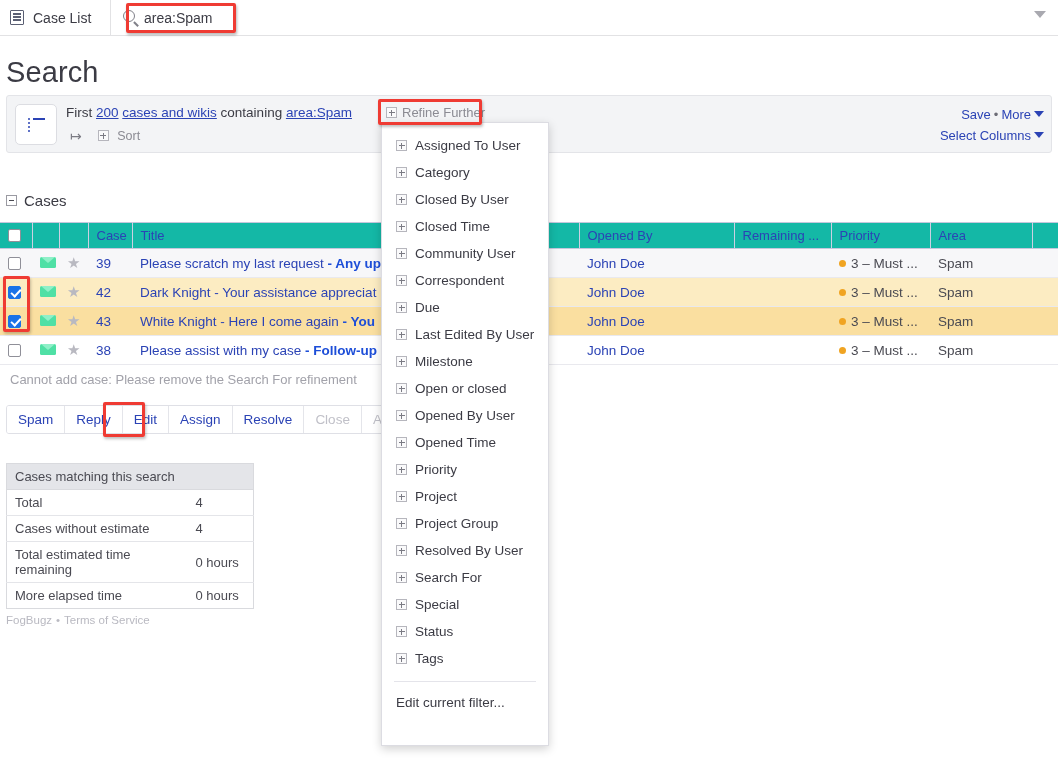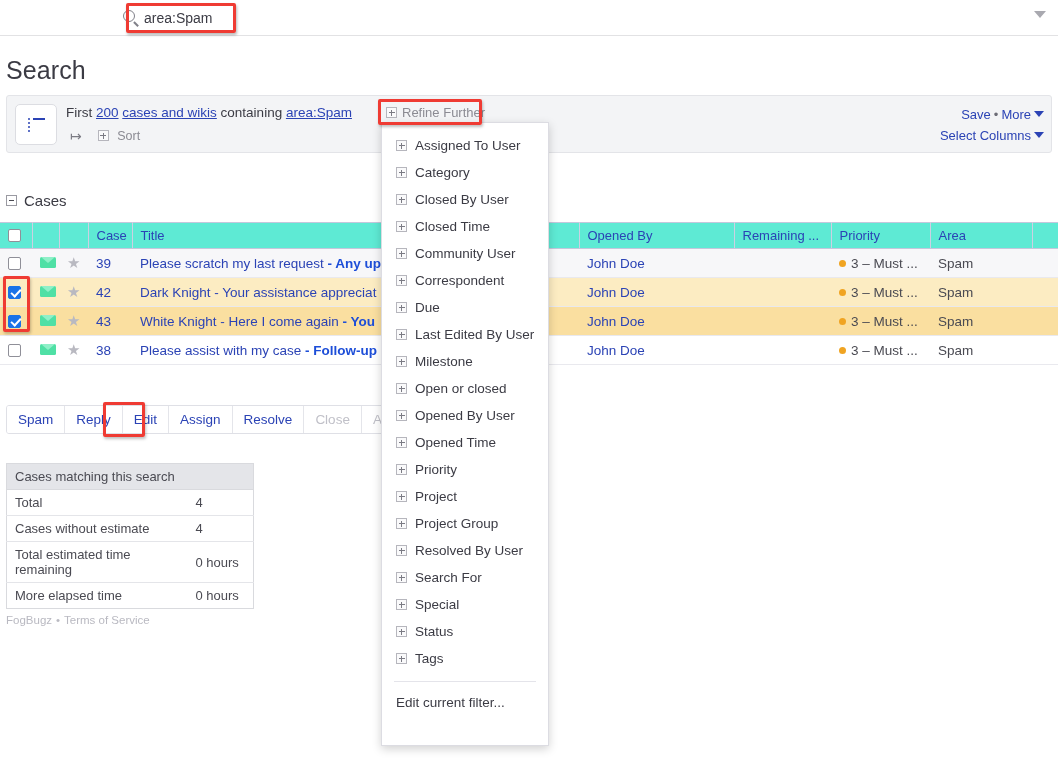--- a/index.html
+++ b/index.html
@@ -67,21 +67,21 @@
   }
   .chevron-top {
     position: absolute; right: 12px; top: 11px;
     width: 0; height: 0; border-left: 6px solid transparent;
     border-right: 6px solid transparent; border-top: 7px solid #a9a9b0;
   }
 
   
   .page-title {
     position: absolute; left: 6px; top: 56px;
-    font-size: 25px; color: #3b3b44; font-weight: normal;
+    font-size: 29px; color: #3b3b44; font-weight: normal;
     letter-spacing: .1px;
   }
 
   
   .filter-panel {
     position: absolute; left: 6px; top: 95px; width: 1046px; height: 58px;
     background: #f3f4f6; border: 1px solid #e3e4e8; border-radius: 3px;
   }
   .list-icon-btn {
     position: absolute; left: 8px; top: 8px; width: 42px; height: 41px;
@@ -154,21 +154,21 @@
   .minusbox {
     display: inline-block; width: 11px; height: 11px;
     border: 1px solid #9a9aa2; background: #fff; position: relative; flex: none;
   }
   .minusbox::after { content:''; position:absolute; left:2px; top:4px; width:5px; height:1px; background:#4a4a52; }
 
   
   .grid { position: absolute; left: 0; top: 222px; width: 1058px; }
   table.cases { border-collapse: collapse; width: 1058px; table-layout: fixed; }
   table.cases th {
-    background: #5eead4; color: #2b43b5; font-weight: normal;
+    background: #14b8a6; color: #2b43b5; font-weight: normal;
     font-size: 13px; text-align: left; height: 26px; padding: 0 8px;
     border-right: 1px solid #ccd0e2; border-bottom: 1px solid #c3c7dc;
     border-top: 1px solid #c3c7dc;
     white-space: nowrap; overflow: hidden;
   }
   table.cases td {
     height: 29px; padding: 0 8px; font-size: 13.5px;
     border-bottom: 1px solid #e9e9ee; white-space: nowrap; overflow: hidden;
   }
   tr.row-odd td  { background: #f7f7f9; }
@@ -276,20 +276,29 @@
   .dd-footer {
     padding: 13px 0 0 14px; font-size: 13.5px; color: #3b3b44;
   }
 </style>
 </head>
 <body>
 
 <div id="root">
 
   <div class="topbar">
+    <div class="topbar-left">
+      <span class="caselist-icon">
+        <span class="frame"></span>
+          <span class="ln"></span>
+          <span class="ln"></span>
+          <span class="ln"></span>
+      </span>
+      <span class="caselist-label">Case List</span>
+    </div>
     <div class="chevron-top"></div>
   </div>
 
   <div class="search-wrap">
     <span class="search-icon">
       <span class="circ"></span>
         <span class="hnd"></span>
     </span>
     <input class="search-input" value="area:Spam" style="">
   </div>
@@ -419,20 +428,21 @@
           <td></td>
           <td class="c-pri"><span class="pri-dot"></span><span>3 – Must ...</span></td>
           <td class="c-area">Spam</td>
           <td></td>
         </tr>
       </tbody>
     </table>
     <div class="hl-checks"></div>
   </div>
 
+  <div class="notice">Cannot add case: Please remove the Search For refinement</div>
 
   <div class="actionbar">
     <div class="btn">Spam</div>
     <div class="btn">Reply</div>
     <div class="btn">Edit</div>
     <div class="btn">Assign</div>
     <div class="btn">Resolve</div>
     <div class="btn disabled">Close</div>
     <div class="btn disabled">Add Sub</div>
     <div class="btn disabled" style="width:42px"></div>

